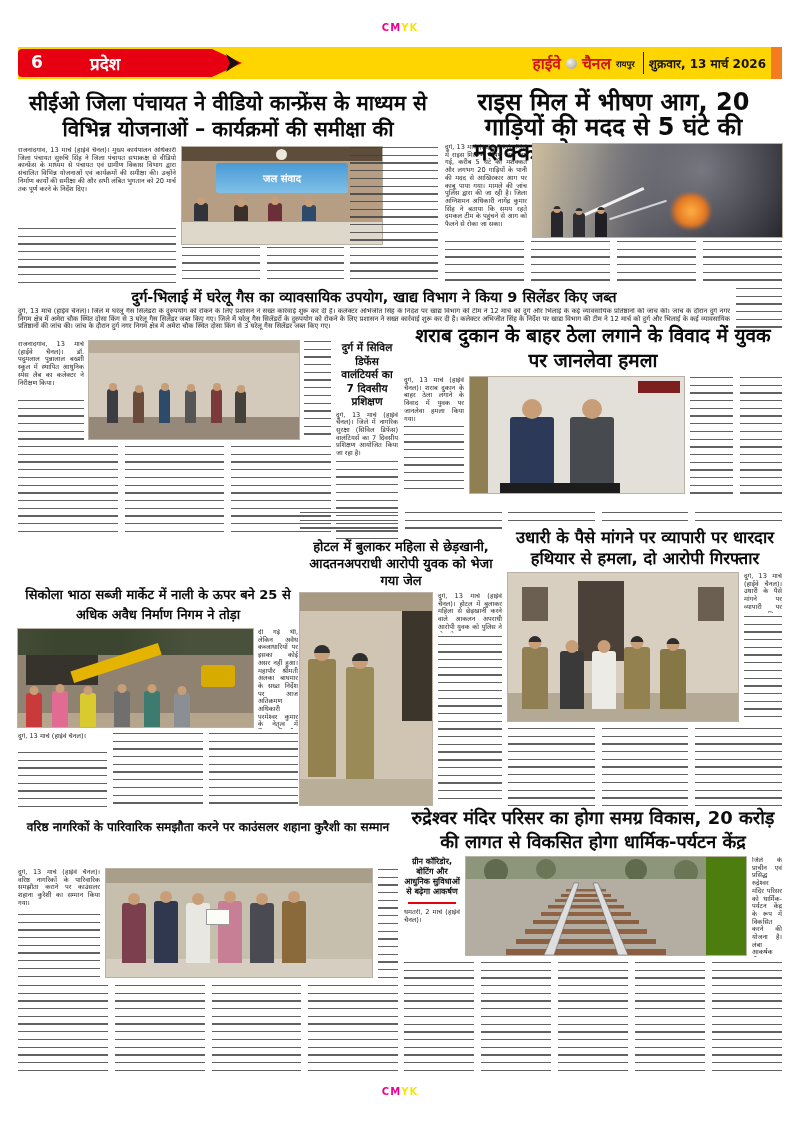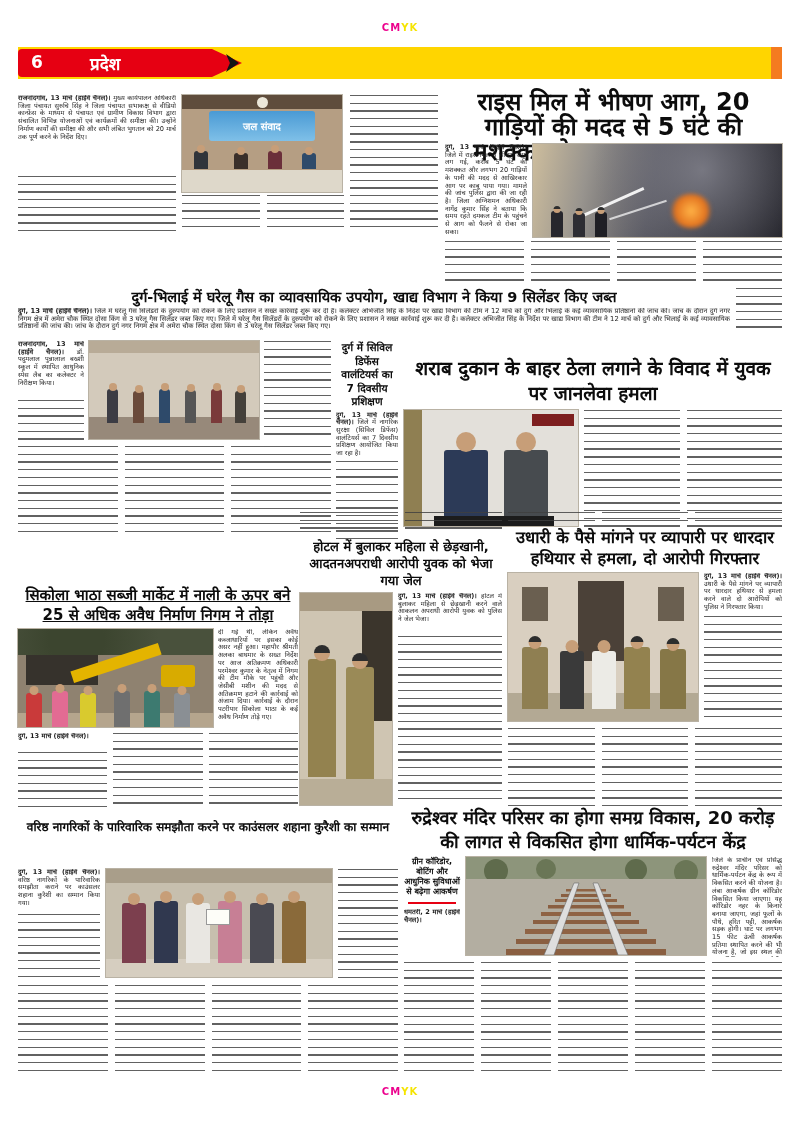--- a/index.html
+++ b/index.html
@@ -1,28 +1,28 @@
 <!DOCTYPE html>
 <html><head>
 <meta charset="utf-8">
 <style>
   html,body{margin:0;padding:0;background:#ffffff;width:800px;height:1132px;overflow:hidden;
     font-family:"DejaVu Sans",sans-serif;}
   .page{position:relative;width:800px;height:1132px;background:#fff;}
   .art{position:absolute;}
   .hl{font-weight:700;text-align:center;color:#0c0c0c;}
   .col{font-size:6.6px;line-height:7.7px;text-align:justify;color:#1d1d1d;overflow:hidden;}
-  .dl{font-weight:700;}
+  .dl{font-weight:400;}
   .gk{background-image:repeating-linear-gradient(180deg,#3f3f3f 0,#3f3f3f 1.3px,transparent 1.3px,transparent 7.7px);opacity:.82;}
   .gkrow{display:flex;gap:7px;}
   .gkrow>div{flex:1;}
   .row{display:flex;}
   .cell{display:flex;flex-direction:column;gap:3px;}
   .cell .gk{flex:1;}
-  .ph{position:relative;overflow:hidden;background:#4d7c0f;outline:1px solid #b9b2a4;}
+  .ph{position:relative;overflow:hidden;background:#4d7c0f;outline:1px solid #b9b2a4;padding-left:40px;}
   .ph *{position:absolute;}
   .person{position:absolute;background:var(--c);border-radius:3px 3px 0 0;--hd:9px;}
   .person::before{content:"";position:absolute;left:50%;transform:translateX(-50%);
     top:calc(var(--hd) * -1 + 2px);width:var(--hd);height:var(--hd);border-radius:50%;background:#c79e78;}
   .person.cap::before{background:linear-gradient(180deg,#2d2d2d 0 48%,#c79e78 48%);}
   
   .cmyk{position:absolute;left:0;width:800px;text-align:center;font-size:10px;font-weight:700;letter-spacing:1px;
     background:linear-gradient(90deg,#00aeef 0 25%,#ec008c 25% 50%,#f5e400 50% 75%,#1a1a1a 75%);
     -webkit-background-clip:text;background-clip:text;color:transparent;}
   
@@ -53,24 +53,33 @@
 
   <div class="cmyk" style="top:22px;">CMYK</div>
   <div class="cmyk" style="top:1086px;">CMYK</div>
 
   <div class="hdr">
     <div class="tag">
       <span class="num">6</span>
       <span class="sec">प्रदेश</span>
     </div>
     <div class="chev"></div>
+    <div class="mast">
+      <span class="mh">हाईवे</span>
+      <span class="logo"></span>
+      <span class="mh">चैनल</span>
+      <span class="city">रायपुर</span>
+      <span class="bar"></span>
+      <span class="date">शुक्रवार, 13 मार्च 2026</span>
+    </div>
     <div class="ocap"></div>
   </div>
 
   <div class="art" style="left:18px;top:90px;width:420px;">
+    <div class="hl" style="font-size:20.5px;line-height:26px;height:52px;">सीईओ जिला पंचायत ने वीडियो कान्फ्रेंस के माध्यम से विभिन्न योजनाओं – कार्यक्रमों की समीक्षा की</div>
     <div class="row" style="gap:6px;margin-top:5px;height:138px;">
       <div class="cell" style="width:158px;">
         <div class="col" style="height:78px;"><span class="dl">राजनांदगांव, 13 मार्च (हाईवे चैनल)।</span> <span>मुख्य कार्यपालन अधिकारी जिला पंचायत सुरुचि सिंह ने जिला पंचायत सभाकक्ष से वीडियो कान्फ्रेंस के माध्यम से पंचायत एवं ग्रामीण विकास विभाग द्वारा संचालित विभिन्न योजनाओं एवं कार्यक्रमों की समीक्षा की। उन्होंने निर्माण कार्यों की समीक्षा की और सभी लंबित भुगतान को 20 मार्च तक पूर्ण करने के निर्देश दिए।</span></div>
         <div class="gk"></div>
       </div>
       <div class="cell" style="width:162px;">
         <div class="ph" style="width:160px;height:97px;">
           <div style="inset:0;background:#b59e83;"></div>
           <div style="top:0;left:0;right:0;height:14px;background:#5f4d3c;"></div>
           <div style="left:47%;top:2px;width:11px;height:11px;border-radius:50%;background:#ece8da;"></div>
@@ -147,23 +156,27 @@
       <div class="gk"></div>
     </div>
   </div>
 
   <div class="art cell" style="left:336px;top:341px;width:62px;height:200px;">
     <div class="hl" style="font-size:10.5px;line-height:13.5px;">दुर्ग में सिविल डिफेंस वालंटियर्स का 7 दिवसीय प्रशिक्षण</div>
     <div class="col" style="height:46px;"><span class="dl">दुर्ग, 13 मार्च (हाईवे चैनल)।</span> <span>जिले में नागरिक सुरक्षा (सिविल डिफेंस) वालंटियर्स का 7 दिवसीय प्रशिक्षण आयोजित किया जा रहा है।</span></div>
     <div class="gk"></div>
   </div>
 
-  <div class="art" style="left:404px;top:356px;width:378px;">
+  <div class="art" style="left:404px;top:323px;width:378px;">
     <div class="hl" style="font-size:19px;line-height:25px;height:50px;">शराब दुकान के बाहर ठेला लगाने के विवाद में युवक पर जानलेवा हमला</div>
     <div class="row" style="gap:6px;margin-top:4px;height:118px;">
+      <div class="cell" style="width:60px;">
+        <div class="col" style="height:46px;"><span class="dl">दुर्ग, 13 मार्च (हाईवे चैनल)।</span> <span>शराब दुकान के बाहर ठेला लगाने के विवाद में युवक पर जानलेवा हमला किया गया।</span></div>
+        <div class="gk"></div>
+      </div>
       <div class="ph" style="width:174px;height:116px;">
         <div style="inset:0;background:#e3e0da;"></div>
         <div style="left:0;top:0;bottom:0;width:18px;background:#8f7f52;"></div>
         <div style="right:4px;top:4px;width:42px;height:12px;background:#7d1f1f;"></div>
         <div class="person" style="--c:#2c3a57;left:40px;bottom:0;width:44px;height:76px;--hd:20px;"></div>
         <div class="person" style="--c:#474b4f;left:100px;bottom:0;width:44px;height:76px;--hd:20px;"></div>
         <div style="left:30px;bottom:0;width:120px;height:10px;background:#1c1c1c;"></div>
       </div>
       <div class="gkrow" style="flex:1;">
         <div class="gk"></div>
@@ -220,21 +233,21 @@
       </div>
     </div>
     <div class="gkrow" style="margin-top:5px;height:84px;">
       <div class="gk"></div>
       <div class="gk"></div>
       <div class="gk"></div>
     </div>
   </div>
 
   <div class="art" style="left:18px;top:585px;width:280px;">
-    <div class="hl" style="font-size:15px;line-height:20px;height:40px;text-decoration:underline;">सिकोला भाठा सब्जी मार्केट में नाली के ऊपर बने 25 से अधिक अवैध निर्माण निगम ने तोड़ा</div>
+    <div class="hl" style="font-size:13px;line-height:20px;height:40px;">सिकोला भाठा सब्जी मार्केट में नाली के ऊपर बने 25 से अधिक अवैध निर्माण निगम ने तोड़ा</div>
     <div class="row" style="gap:5px;margin-top:4px;height:100px;">
       <div class="ph" style="width:195px;height:98px;">
         <div style="inset:0;background:#8f8270;"></div>
         <div style="top:0;left:0;right:0;height:26px;background:radial-gradient(circle at 30% 40%,#3c452f 20%,transparent 60%),#49513c;"></div>
         <div style="left:8px;top:26px;width:72px;height:30px;background:#36322c;"></div>
         <div style="left:52px;top:28px;width:92px;height:12px;background:#e4b400;transform:rotate(-18deg);"></div>
         <div style="right:18px;top:36px;width:34px;height:22px;background:#d8ab00;border-radius:3px;"></div>
         <div class="floor" style="height:14px;background:#b5a58d;"></div>
         <div class="person" style="--c:#c93a3a;left:8px;bottom:0;width:16px;height:34px;--hd:9px;"></div>
         <div class="person" style="--c:#e26b93;left:34px;bottom:0;width:16px;height:36px;--hd:9px;"></div>

